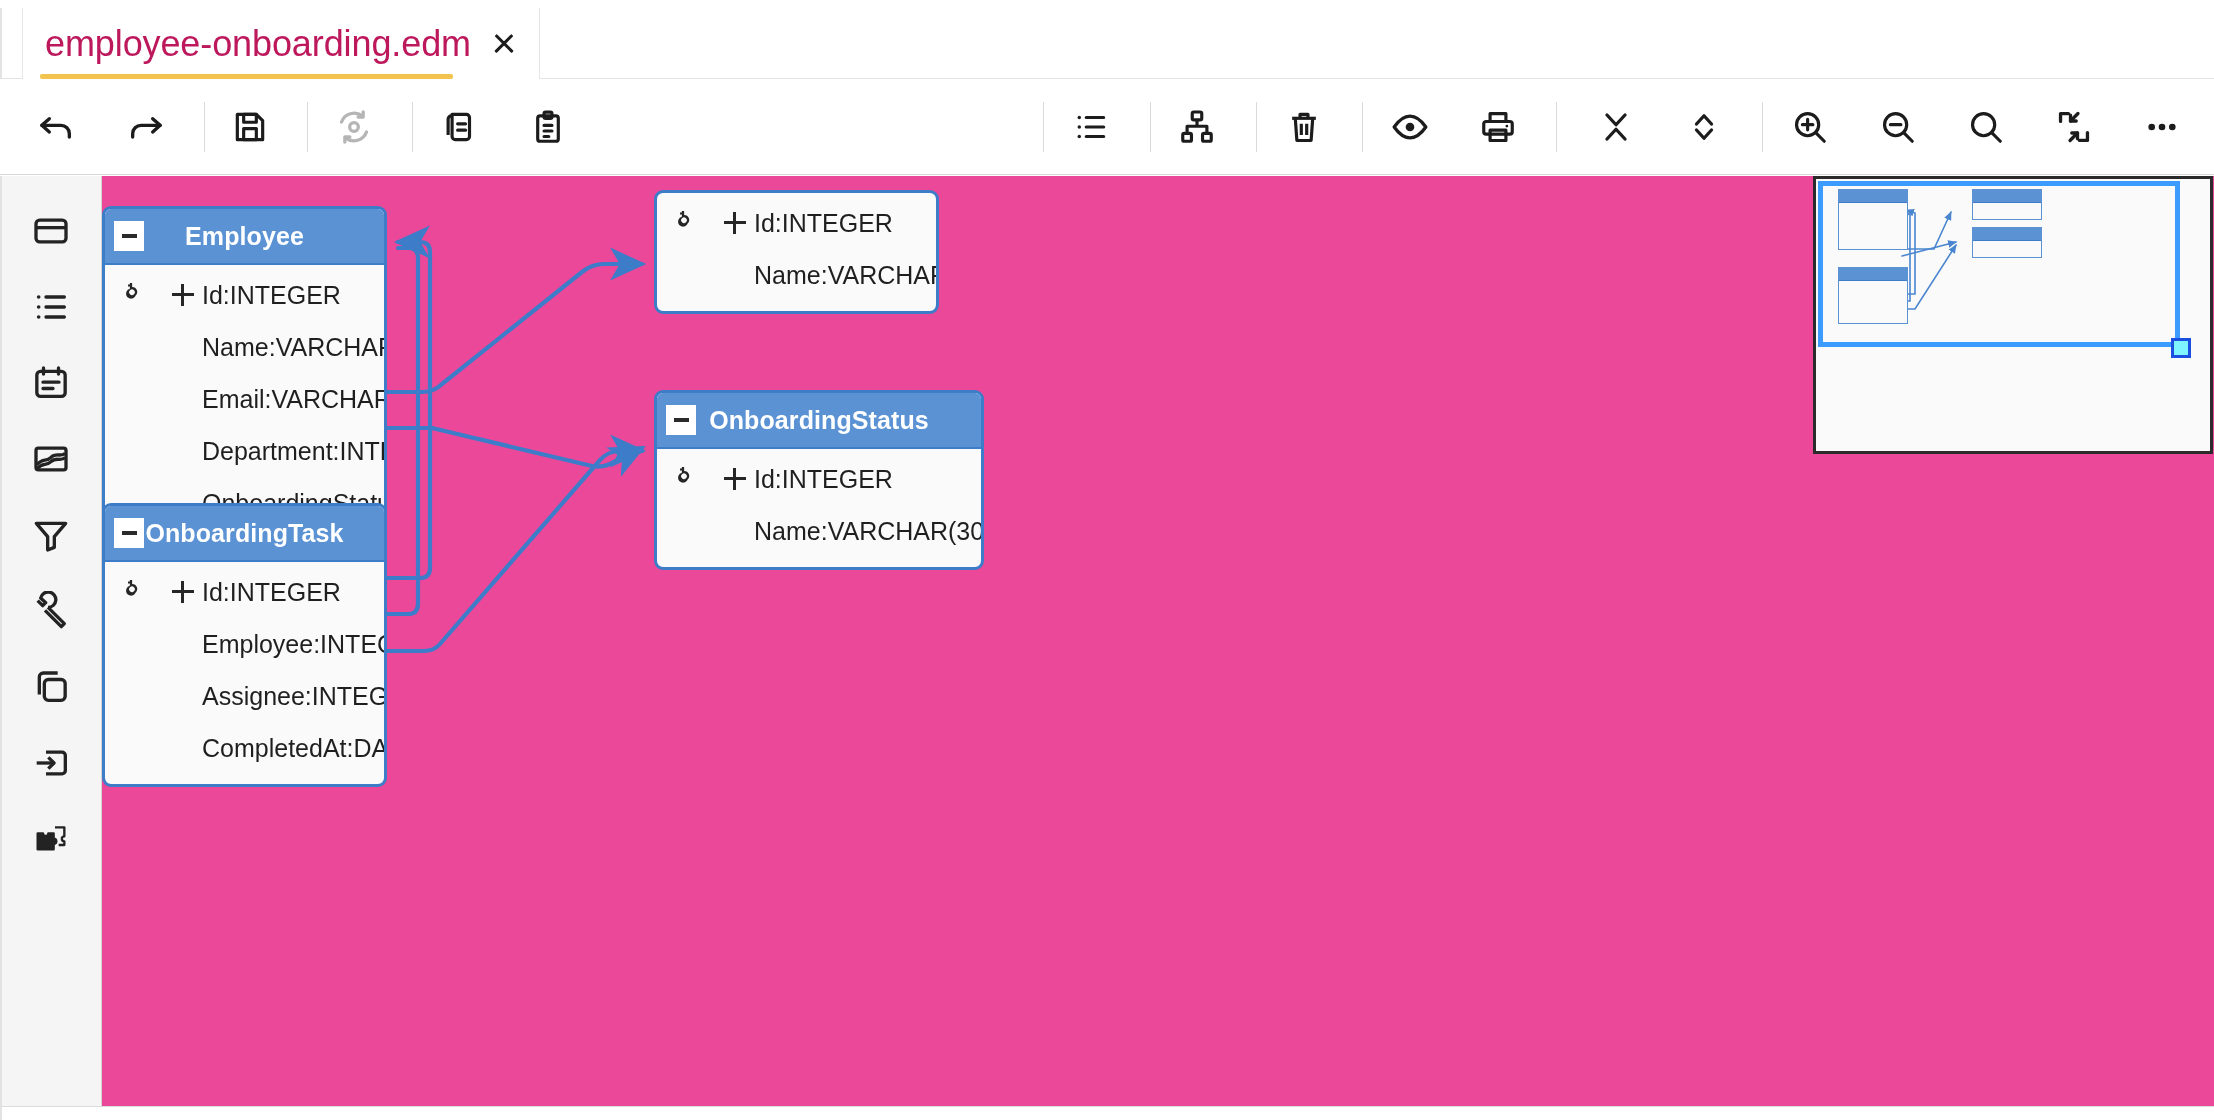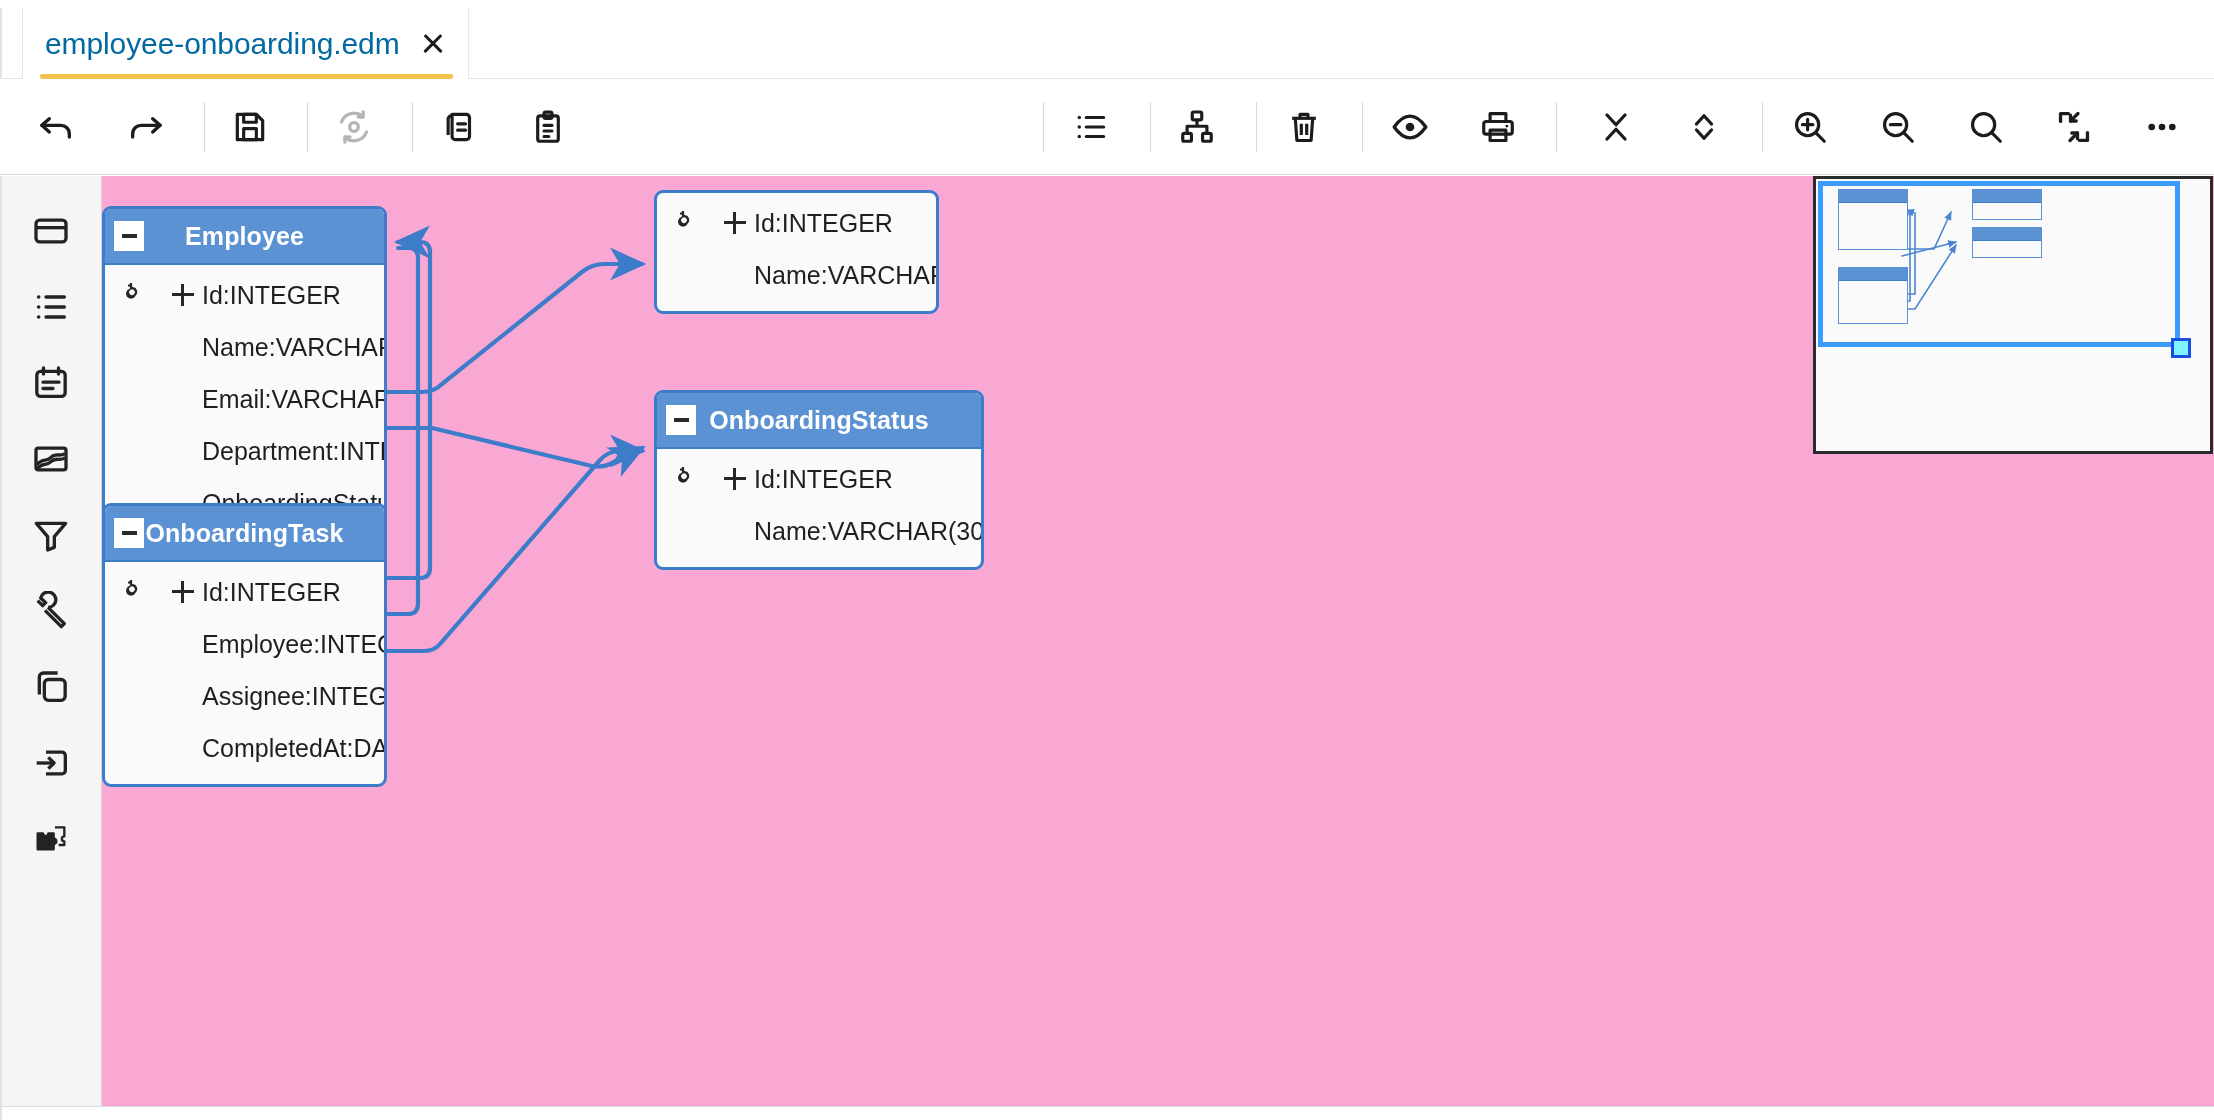--- a/index.html
+++ b/index.html
@@ -17,21 +17,21 @@
     background: #ffffff; border-bottom: 1px solid #e3e3e3;
   }
   .tabbar-leftedge { position:absolute; left:0; top:8px; width:2px; height:71px; background:#e3e3e3; }
   .tab {
     position: absolute; left: 22px; top: 8px; height: 71px;
     display: flex; align-items: center; gap: 18px;
     padding: 0 20px 0 22px;
     border-left: 1px solid #e6e6e6; border-right: 1px solid #e6e6e6;
     background: #fff;
   }
-  .tab-label { font-size: 30px; color: #0369a1; letter-spacing: -0.1px; white-space: nowrap; }
+  .tab-label { font-size: 36px; color: #be185d; letter-spacing: -0.1px; white-space: nowrap; }
   .tab-close { width: 30px; height: 30px; display:flex; align-items:center; justify-content:center;
     cursor: pointer; position: relative; }
   .tab-close::before, .tab-close::after {
     content:''; position:absolute; left: 3px; top: 13.5px; width: 24px; height: 3.4px;
     background:#1c1c1c; border-radius: 1px;
   }
   .tab-close::before { transform: rotate(45deg); }
   .tab-close::after  { transform: rotate(-45deg); }
   .tab-underline {
     position: absolute; left: 40px; top: 74px; width: 413px; height: 5px;
@@ -57,21 +57,21 @@
   }
   .rail-leftedge{ position:absolute; left:0; top:0; width:2px; height:930px; background:#e2e2e2;}
   .rail-btn {
     position: absolute; left: 23px; width: 56px; height: 56px;
     display: flex; align-items: center; justify-content: center; cursor: pointer;
   }
 
   
   .canvas {
     position: absolute; left: 102px; top: 176px; width: 2112px; height: 930px;
-    background: #f9a8d4; overflow: hidden;
+    background: #ec4899; overflow: hidden;
   }
   .canvas-svg { position: absolute; left: 0; top: 0; width: 2112px; height: 930px; }
 
   .entity {
     position: absolute;
     border: 3px solid #3d7cc9;
     border-radius: 9px;
     background: #fafafa;
     overflow: hidden;
   }

